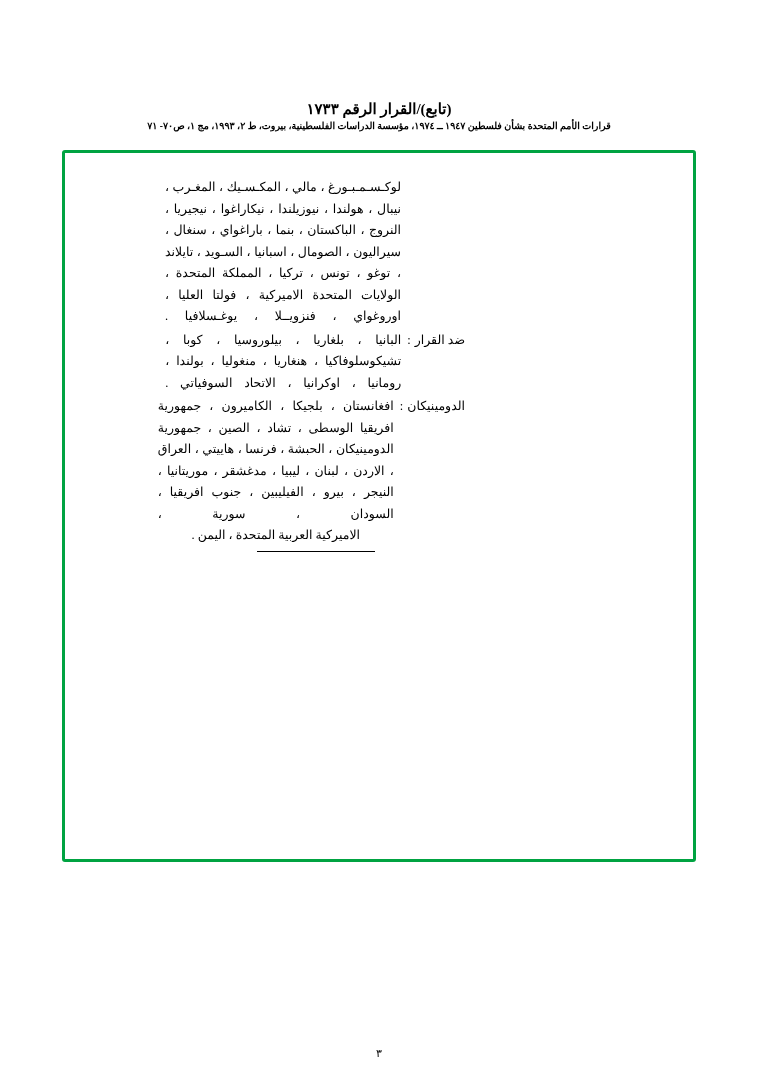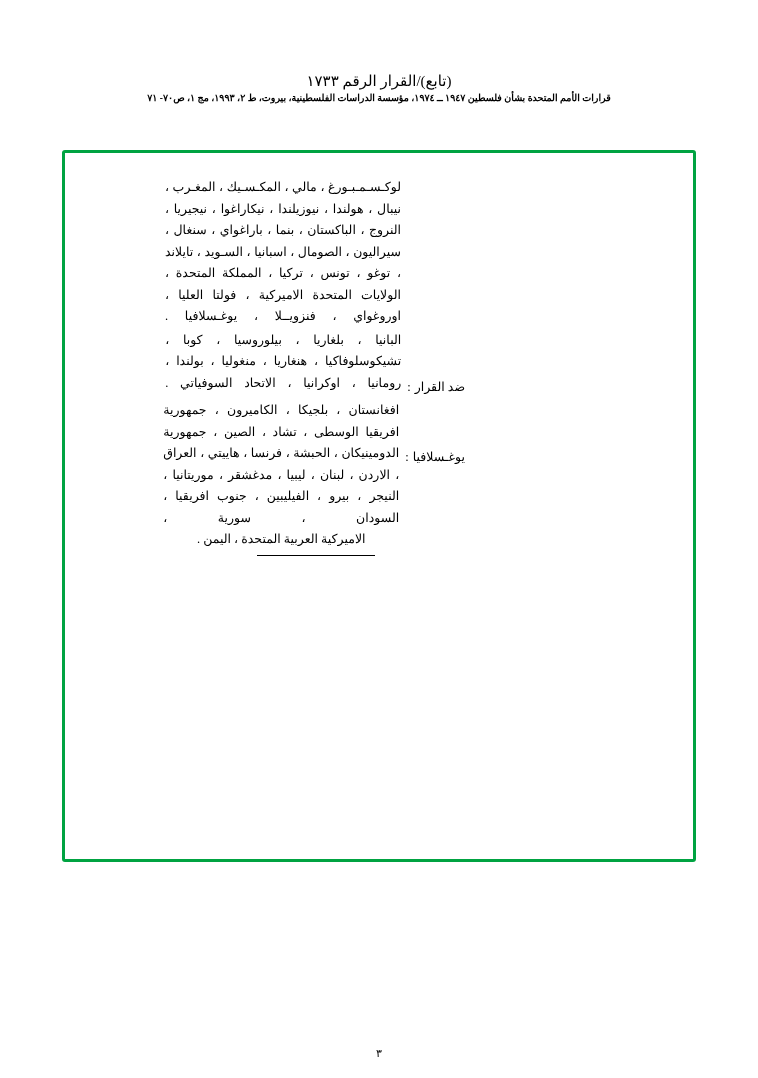--- a/index.html
+++ b/index.html
@@ -20,23 +20,24 @@
     width: 758px;
     height: 1078px;
     box-sizing: border-box;
   }
   .header {
     text-align: center;
     padding-top: 72px;
   }
   .doc-title {
     font-size: 15px;
-    font-weight: normal;
+    font-weight: bold;
     letter-spacing: 0.5px;
     direction: rtl;
+    margin-top: 28px;
   }
   .doc-subtitle {
     font-size: 9.5px;
     font-weight: bold;
     margin-top: 2px;
     direction: rtl;
     letter-spacing: 0.2px;
   }
   .frame {
     position: absolute;
@@ -74,21 +75,20 @@
     margin-right: 200px;
     margin-top: 2px;
     align-items: flex-start;
   }
   .voted-label {
     flex: 0 0 auto;
     font-size: 12.5px;
     line-height: 1.72;
     white-space: nowrap;
     padding-left: 6px;
-    margin-top: 47px;
   }
   .voted-label .colon {
     padding-right: 4px;
   }
   .voted-body {
     flex: 0 0 auto;
     width: 236px;
     font-size: 12.5px;
     line-height: 1.72;
     text-align: justify;
@@ -132,21 +132,21 @@
 
       <div class="voted-row">
         <div class="voted-label">
           <span>ضد القرار</span><span class="colon">:</span>
         </div>
         <div class="voted-body">البانيا ، بلغاريا ، بيلوروسيا ، كوبا ، تشيكوسلوفاكيا ، هنغاريا ، منغوليا ، بولندا ، رومانيا ، اوكرانيا ، الاتحاد السوفياتي .</div>
       </div>
 
       <div class="voted-row">
         <div class="voted-label">
-          <span>يوغـسلافيا</span><span class="colon">:</span>
+          <span>الدومينيكان</span><span class="colon">:</span>
         </div>
         <div class="voted-body">
           <span>افغانستان ، بلجيكا ، الكاميرون ، جمهورية افريقيا الوسطى ، تشاد ، الصين ، جمهورية الدومينيكان ، الحبشة ، فرنسا ، هاييتي ، العراق ، الاردن ، لبنان ، ليبيا ، مدغشقر ، موريتانيا ، النيجر ، بيرو ، الفيليبين ، جنوب افريقيا ، السودان ، سورية ،</span>
           <div class="last-line">الاميركية العربية المتحدة ، اليمن .</div>
         </div>
       </div>
 
       <div class="rule"></div>
 
     </div>

